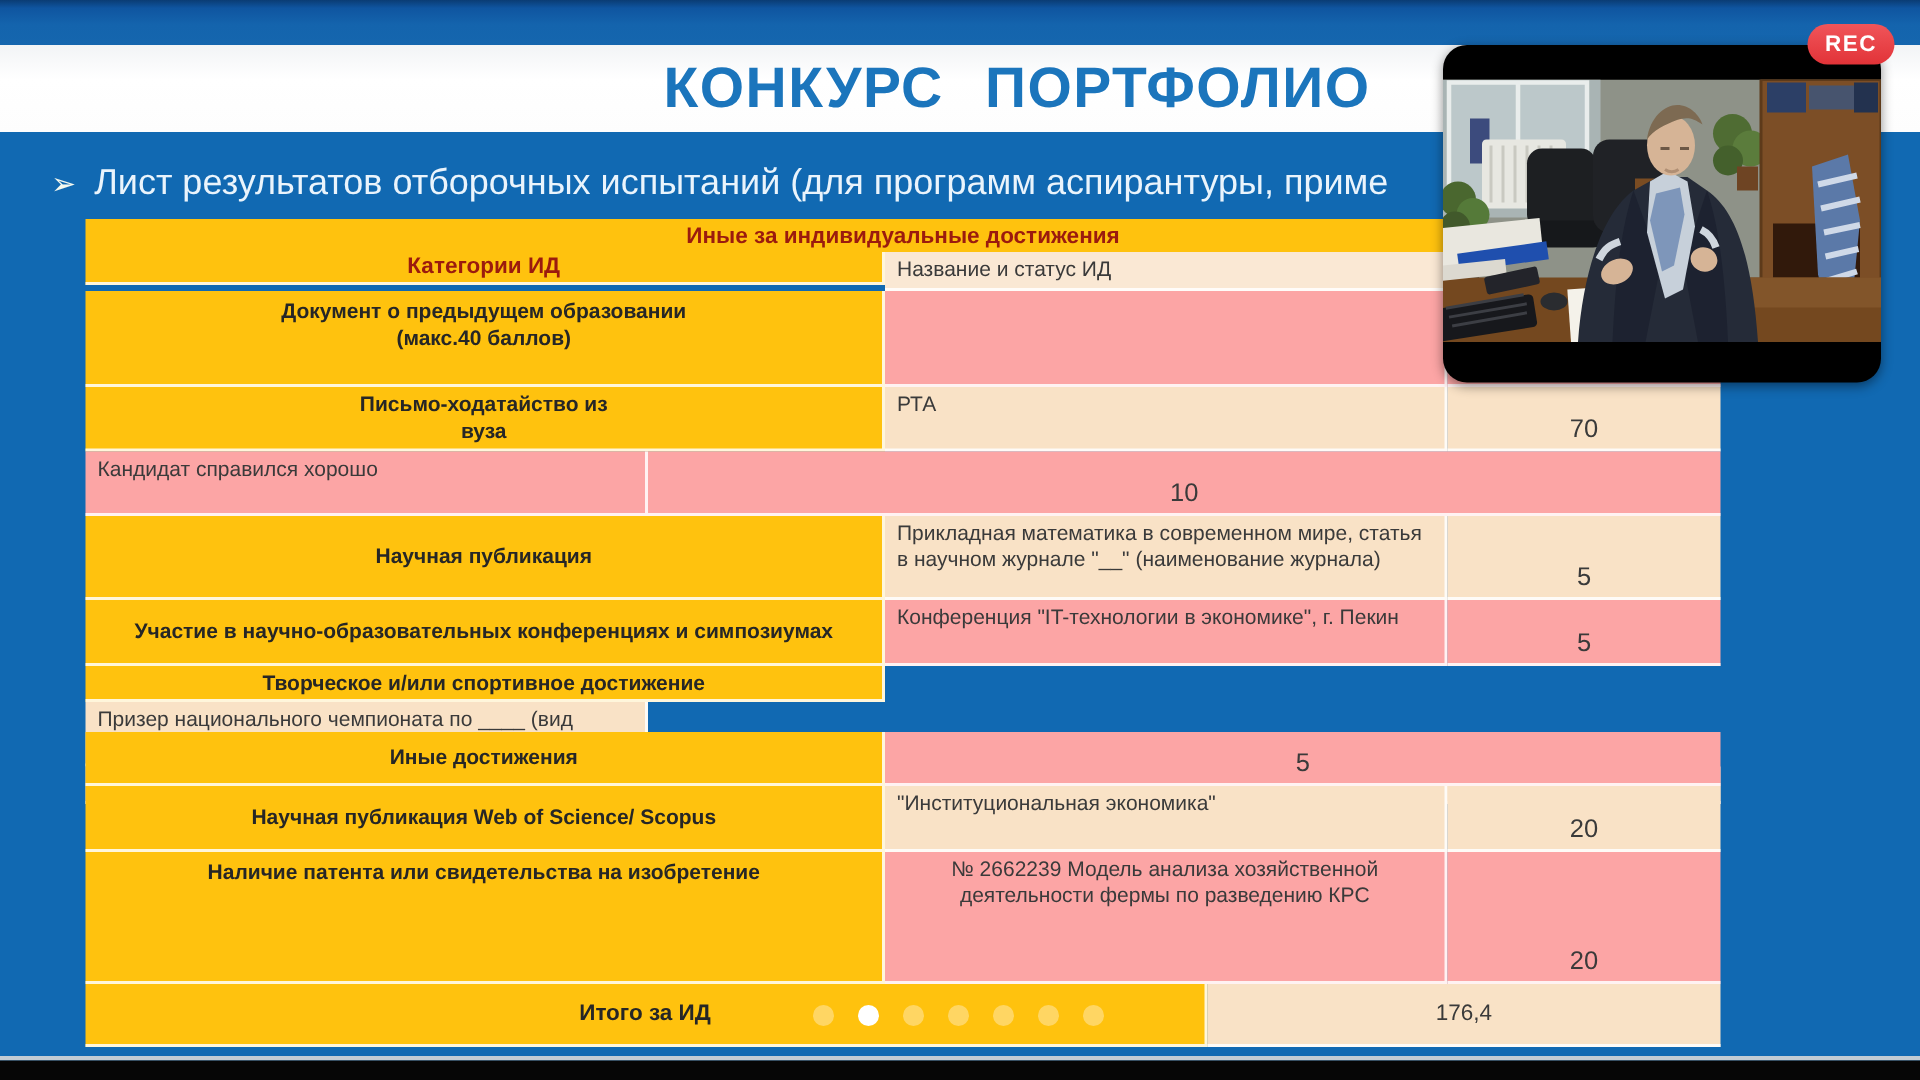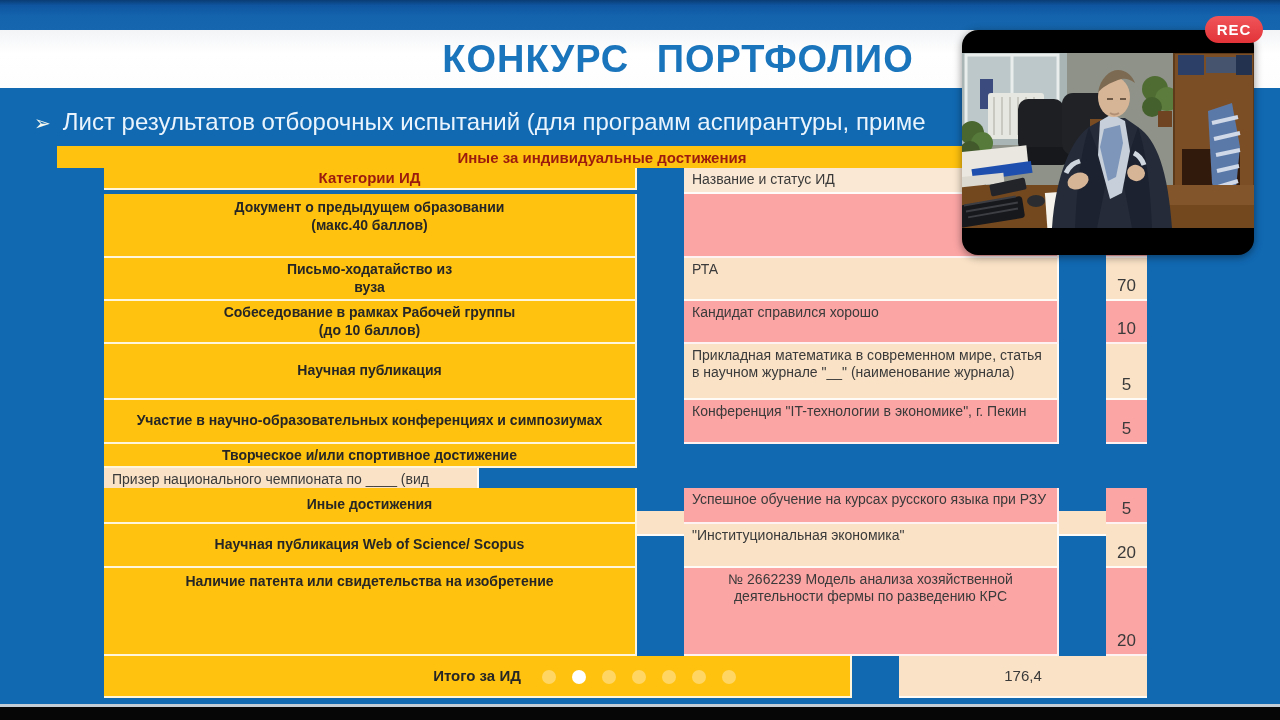--- a/index.html
+++ b/index.html
@@ -18,21 +18,21 @@
   
   .slide{position:absolute;left:0;top:88px;width:1280px;height:616px;background:#1169b2;}
   .subtitle{position:absolute;left:34px;top:20px;width:926px;color:#eaf4fc;font-size:24px;
             white-space:nowrap;overflow:hidden;display:flex;gap:12px;align-items:baseline;}
   .subtitle .bullet{font-size:20px;color:#f5f9ef;}
 
   
   .ptable{position:absolute;left:57px;top:58px;width:1090px;font-size:14px;color:#3a3a3a;}
   .trow{display:flex;box-sizing:border-box;}
   .cell{box-sizing:border-box;border-right:2px solid rgba(255,255,255,.85);
-        border-bottom:2px solid rgba(255,255,255,.85);margin-left:47px;}
+        border-bottom:2px solid rgba(255,255,255,.85);}
   .c1{width:533px;background:#ffc20e;color:#262626;font-weight:bold;
       display:flex;flex-direction:column;justify-content:center;align-items:center;
       text-align:center;white-space:pre-line;padding:2px 8px;line-height:1.3;}
   .c2{width:375px;padding:3px 8px;line-height:1.25;}
   .c3{flex:1;display:flex;flex-direction:column;justify-content:flex-end;align-items:center;
       border-right:none;padding-bottom:3px;font-size:17px;}
   .v-top{justify-content:flex-start;padding-top:4px;}
   .light{background:#fca5a5;}
   .dark{background:#f9e2c6;}
   .hdr{background:#ffc20e;color:#9b1b0e;font-weight:bold;font-size:15px;
@@ -108,22 +108,20 @@
       </div>
 
       <div class="trow h-r2">
         <div class="cell c1">Письмо-ходатайство из
 вуза</div>
         <div class="cell c2 dark">РТА</div>
         <div class="cell c3 dark">70</div>
       </div>
 
       <div class="trow h-r3">
-        <div class="cell c1">Собеседование в рамках Рабочей группы
-(до 10 баллов)</div>
         <div class="cell c2 light">Кандидат справился хорошо</div>
         <div class="cell c3 light">10</div>
       </div>
 
       <div class="trow h-r4">
         <div class="cell c1">Научная публикация</div>
         <div class="cell c2 dark">Прикладная математика в современном мире, статья в научном журнале "__" (наименование журнала)</div>
         <div class="cell c3 dark">5</div>
       </div>
 
@@ -134,21 +132,20 @@
       </div>
 
       <div class="trow h-r6">
         <div class="cell c1">Творческое и/или спортивное достижение</div>
         <div class="cell c2 dark">Призер национального чемпионата по ____ (вид спорта)</div>
         <div class="cell c3 dark">5</div>
       </div>
 
       <div class="trow h-r7">
         <div class="cell c1">Иные достижения</div>
-        <div class="cell c2 light">Успешное обучение на курсах русского языка при РЗУ</div>
         <div class="cell c3 light">5</div>
       </div>
 
       <div class="trow h-r8">
         <div class="cell c1">Научная публикация Web of Science/ Scopus</div>
         <div class="cell c2 dark">"Институциональная экономика"</div>
         <div class="cell c3 dark">20</div>
       </div>
 
       <div class="trow h-r9">

